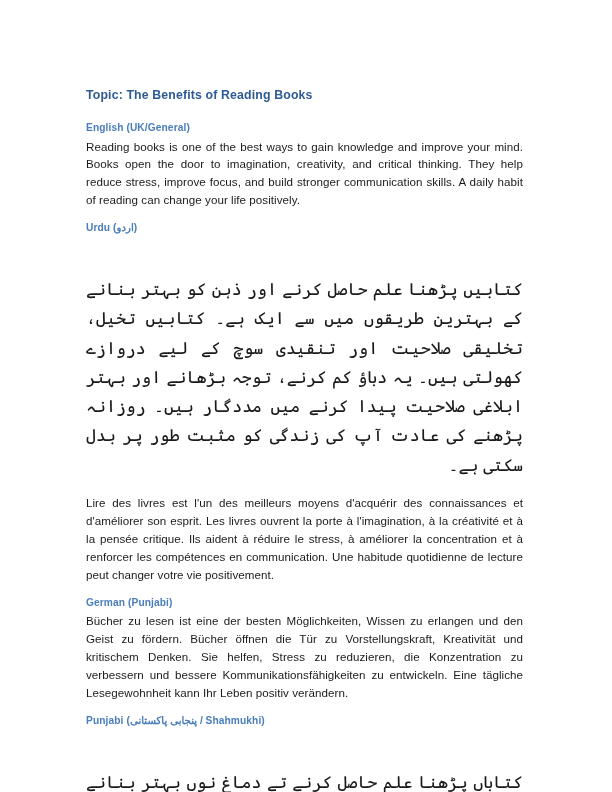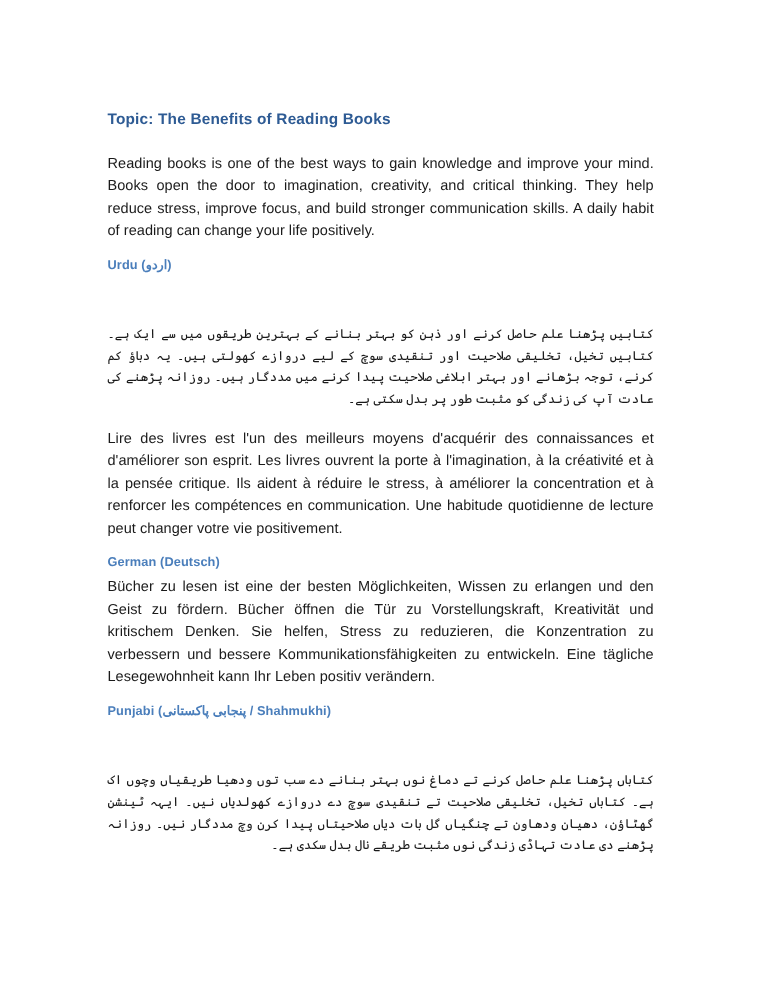--- a/index.html
+++ b/index.html
@@ -54,52 +54,53 @@
     color: #1a1a1a;
     text-align: justify;
     text-justify: inter-word;
     line-height: 1.55;
     margin: 0;
     letter-spacing: 0.05px;
   }
   .section-body.rtl {
     direction: rtl;
     text-align: justify;
-    font-size: 10px;
+    font-size: 17px;
     line-height: 1.72;
     letter-spacing: 0;
     margin-top: 40px;
   }
   .section.urdu { margin-bottom: 14px; }
   .section.punjabi { margin-bottom: 14px; }
   .section.turkish { margin-bottom: 0; }
 </style>
 </head>
 <body>
 
 <div class="page">
   <div class="content">
 
     <h1 class="doc-title">Topic: The Benefits of Reading Books</h1>
 
     <div class="section english">
+      <div class="section-heading">English (UK/General)</div>
       <p class="section-body">Reading books is one of the best ways to gain knowledge and improve your mind. Books open the door to imagination, creativity, and critical thinking. They help reduce stress, improve focus, and build stronger communication skills. A daily habit of reading can change your life positively.</p>
     </div>
 
     <div class="section urdu">
       <div class="section-heading">Urdu (اردو)</div>
       <p class="section-body rtl">کتابیں پڑھنا علم حاصل کرنے اور ذہن کو بہتر بنانے کے بہترین طریقوں میں سے ایک ہے۔ کتابیں تخیل، تخلیقی صلاحیت اور تنقیدی سوچ کے لیے دروازے کھولتی ہیں۔ یہ دباؤ کم کرنے، توجہ بڑھانے اور بہتر ابلاغی صلاحیت پیدا کرنے میں مددگار ہیں۔ روزانہ پڑھنے کی عادت آپ کی زندگی کو مثبت طور پر بدل سکتی ہے۔</p>
     </div>
 
     <div class="section french">
       <p class="section-body">Lire des livres est l'un des meilleurs moyens d'acquérir des connaissances et d'améliorer son esprit. Les livres ouvrent la porte à l'imagination, à la créativité et à la pensée critique. Ils aident à réduire le stress, à améliorer la concentration et à renforcer les compétences en communication. Une habitude quotidienne de lecture peut changer votre vie positivement.</p>
     </div>
 
     <div class="section german">
-      <div class="section-heading">German (Deutsch)</div>
+      <div class="section-heading">German (Punjabi)</div>
       <p class="section-body">Bücher zu lesen ist eine der besten Möglichkeiten, Wissen zu erlangen und den Geist zu fördern. Bücher öffnen die Tür zu Vorstellungskraft, Kreativität und kritischem Denken. Sie helfen, Stress zu reduzieren, die Konzentration zu verbessern und bessere Kommunikationsfähigkeiten zu entwickeln. Eine tägliche Lesegewohnheit kann Ihr Leben positiv verändern.</p>
     </div>
 
     <div class="section punjabi">
       <div class="section-heading">Punjabi (پنجابی پاکستانی / Shahmukhi)</div>
       <p class="section-body rtl">کتاباں پڑھنا علم حاصل کرنے تے دماغ نوں بہتر بنانے دے سب توں ودھیا طریقیاں وچوں اک ہے۔ کتاباں تخیل، تخلیقی صلاحیت تے تنقیدی سوچ دے دروازے کھولدیاں نیں۔ ایہہ ٹینشن گھٹاؤن، دھیان ودھاون تے چنگیاں گل بات دیاں صلاحیتاں پیدا کرن وچ مددگار نیں۔ روزانہ پڑھنے دی عادت تہاڈی زندگی نوں مثبت طریقے نال بدل سکدی ہے۔</p>
     </div>
 
     <div class="section turkish">
     </div>

